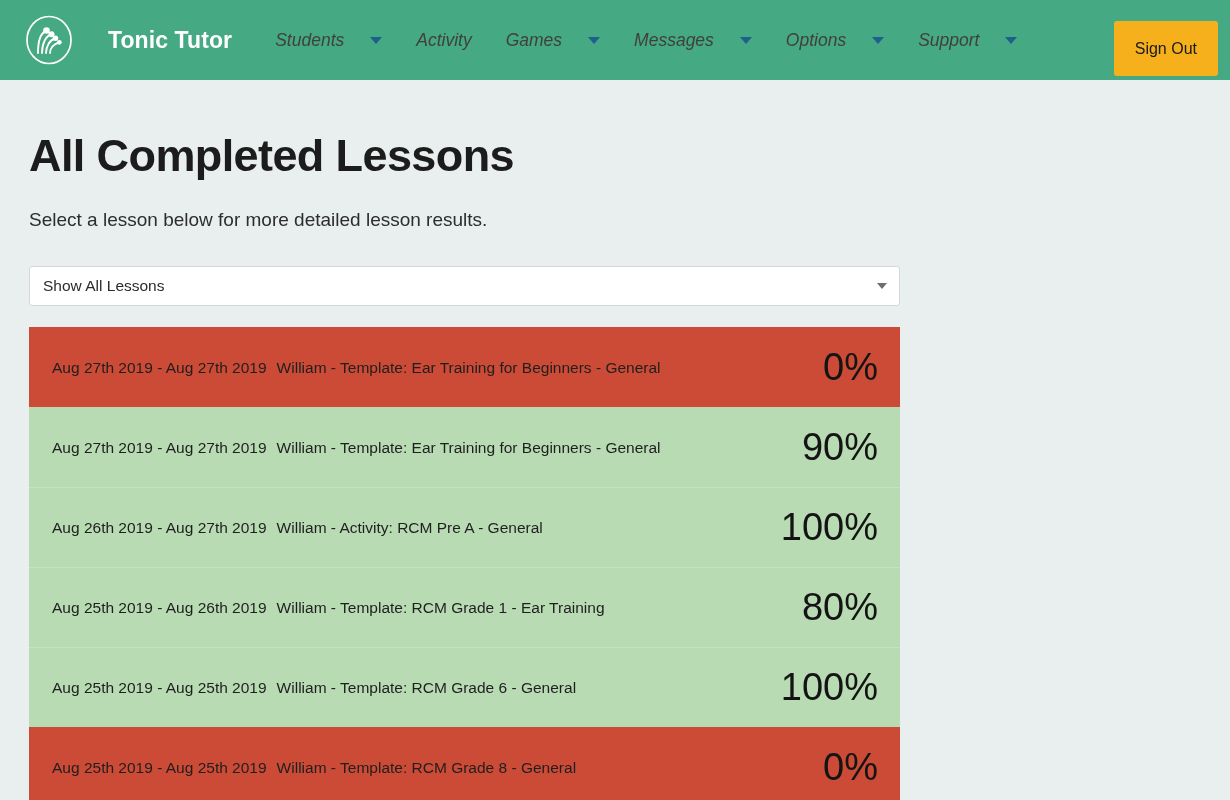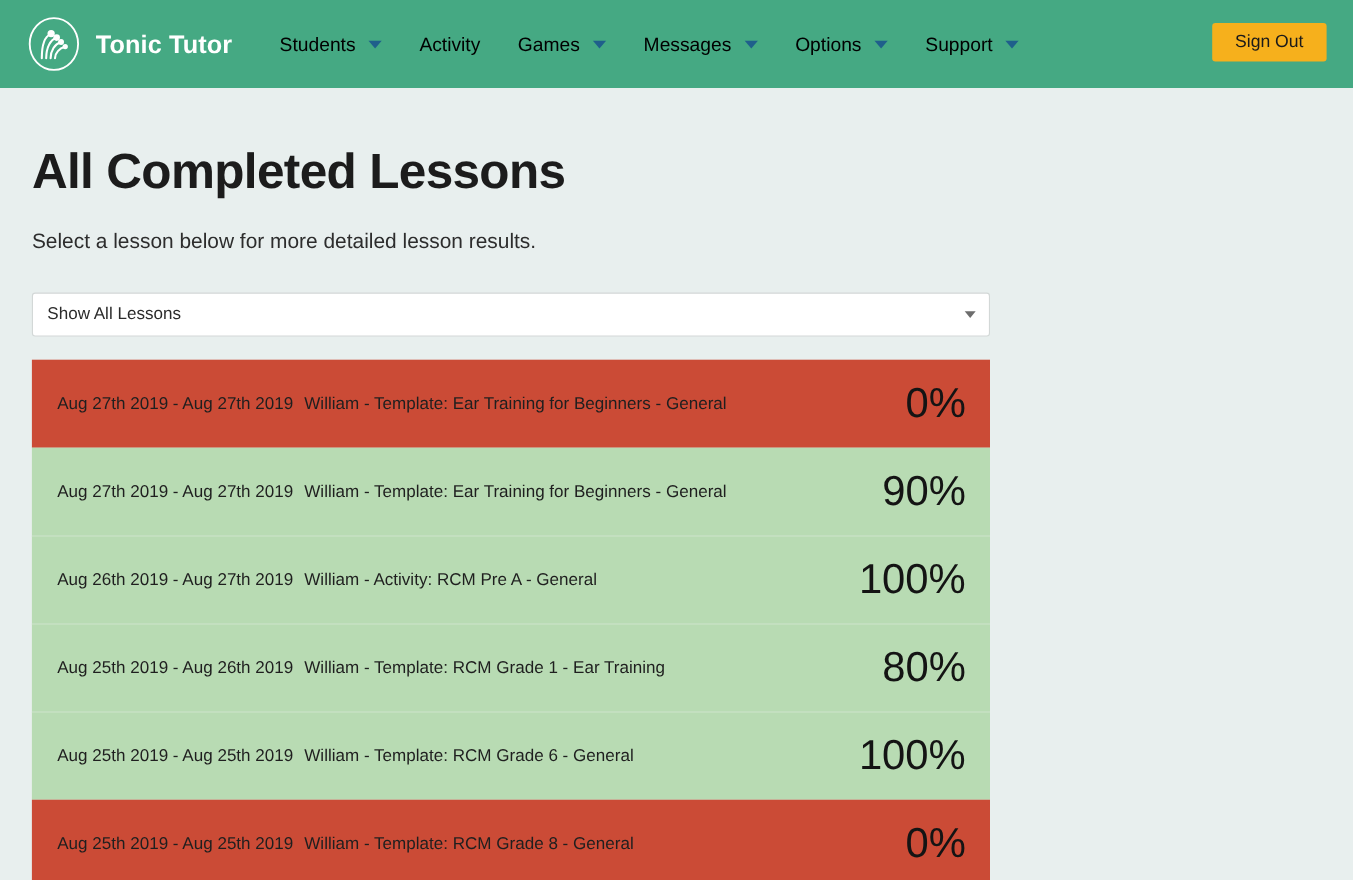--- a/index.html
+++ b/index.html
@@ -36,58 +36,60 @@
     flex: 0 0 auto;
     display: block;
   }
 
   .brand-name {
     color: #ffffff;
     font-size: 23px;
     font-weight: bold;
     letter-spacing: 0.1px;
     white-space: nowrap;
+    margin-left: 21px;
   }
 
   .nav-links {
     display: flex;
     align-items: center;
     height: 100%;
   }
 
   .nav-item {
     display: flex;
     align-items: center;
-    gap: 12px;
+    gap: 26px;
     padding: 0 17px;
     height: 100%;
-    color: #000000;
+    color: #404040;
     font-size: 17.5px;
     cursor: pointer;
     white-space: nowrap;
+    font-style: italic;
   }
 
   .caret {
     width: 0; height: 0;
     border-left: 6px solid transparent;
     border-right: 6px solid transparent;
     border-top: 7px solid #1f5f8b;
     display: inline-block;
   }
 
   .signout-btn {
     position: absolute;
-    right: 24px;
+    right: 12px;
     top: 21px;
     background: #f6b01c;
     color: #1a1a1a;
     border: none;
     font-family: "Liberation Sans", sans-serif;
     font-size: 16px;
-    padding: 8px 21px;
+    padding: 18px 21px;
     border-radius: 3px;
     cursor: pointer;
     line-height: 1.2;
   }
 
   
   .content {
     padding: 0 0 0 29px;
   }
 

